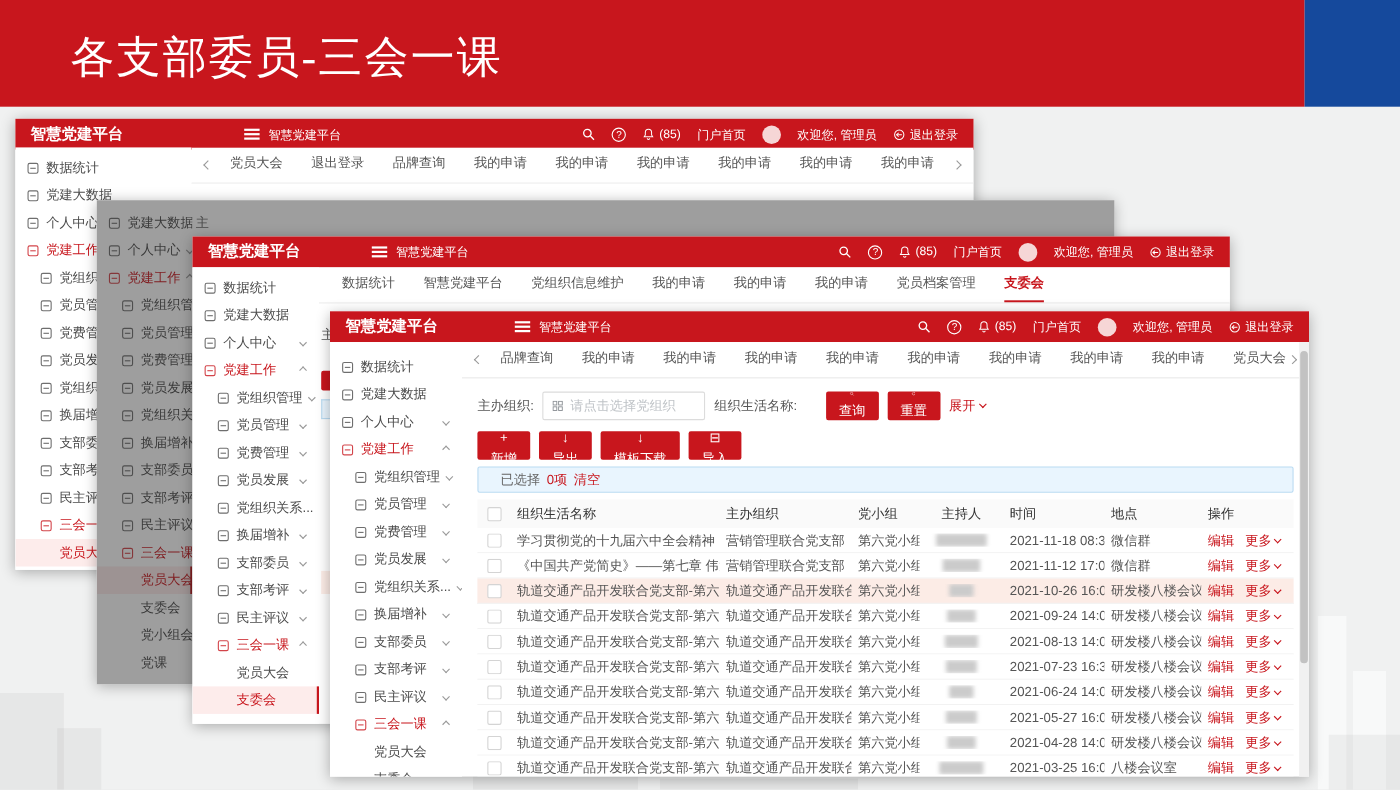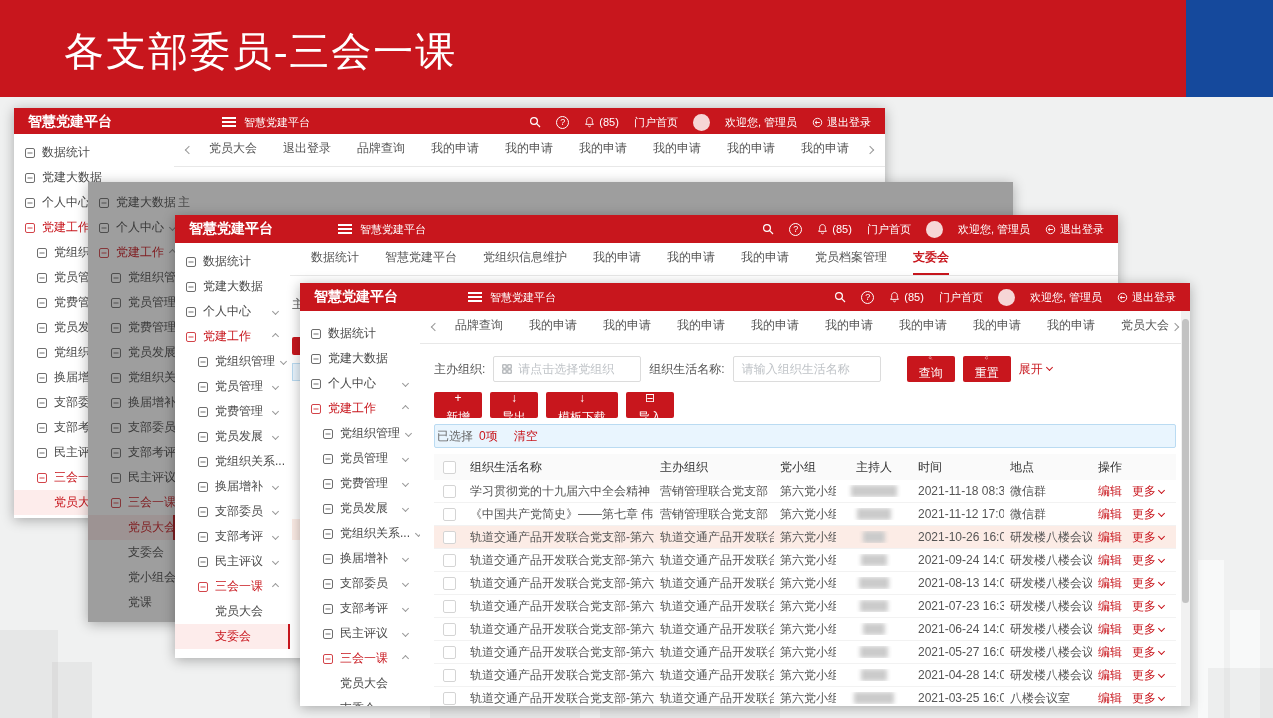--- a/index.html
+++ b/index.html
@@ -97,23 +97,23 @@
   .inp .ic { color:#8a8f94; display:inline-flex; }
   .btn { height:26px; background:#c8161d; color:#fff; border:none; border-radius:2px; font-size:12px;
          display:inline-flex; align-items:center; gap:5px; padding:0 12px; cursor:pointer;
          font-family:inherit; white-space:nowrap;flex-direction:column; }
   .btn .bglyph { font-size:12px; line-height:1; }
   .link-red { color:#c8161d; font-size:12px; display:inline-flex; align-items:center; gap:4px; cursor:pointer; }
   .link-red .caret-d { width:5px; height:5px; border-right:1px solid #c8161d; border-bottom:1px solid #c8161d;
                        transform:rotate(45deg); margin-top:-3px; }
   .action-row { display:flex; gap:8px; margin-top:10px; height:26px; }
   .selbar { margin-top:6px; height:24px; background:#e9f5fe; border:1px solid #badbf2; border-radius:2px;
-            display:flex; align-items:center; gap:6px; padding:0 2px; font-size:12px; color:#666; }
+            display:flex; align-items:center; gap:6px; padding:0 20px; font-size:12px; color:#666; }
   .selbar .count { color:#c8161d; }
-  .selbar .clear { color:#c8161d; margin-left:10px; cursor:pointer; }
+  .selbar .clear { color:#c8161d; cursor:pointer; }
 
   .tbl { margin-top:6px; }
   .thead, .trow { display:flex; align-items:center; }
   .thead { height:26px; background:#fafafa; font-size:12px; color:#333; }
   .trow { height:23px; font-size:12px; color:#555; border-bottom:1px solid #f2f2f2; background:#fff; }
   .trow.hl { background:#fcece6; }
   .td, .th { padding:0 6px; white-space:nowrap; overflow:hidden; flex:none; }
   .c-cb{width:30px; display:flex; justify-content:center;} .c-name{width:190px;} .c-org{width:120px;}
   .c-group{width:62px;} .c-host{width:76px; display:flex; justify-content:center;}
   .c-time{width:92px;} .c-place{width:88px;} .c-ops{flex:1;}
@@ -996,23 +996,20 @@
                   <svg width="10" height="10" viewBox="0 0 12 12">
                     <rect x="1" y="1" width="4" height="4" fill="none" stroke="currentColor"></rect>
                     <rect x="7" y="1" width="4" height="4" fill="none" stroke="currentColor"></rect>
                     <rect x="1" y="7" width="4" height="4" fill="none" stroke="currentColor"></rect>
                     <rect x="7" y="7" width="4" height="4" fill="none" stroke="currentColor"></rect>
                   </svg>
                 </span>
               <span>请点击选择党组织</span>
             </div>
             <span class="flabel">组织生活名称:</span>
-            <div class="inp">
-              <span>请输入组织生活名称</span>
-            </div>
             <button class="btn" style="margin-left:18px;">
               <svg width="11" height="11" viewBox="0 0 12 12">
                   <circle cx="5" cy="5" r="3.2" fill="none" stroke="#fff" stroke-width="1.2"></circle>
                   <line x1="7.4" y1="7.4" x2="10.6" y2="10.6" stroke="#fff" stroke-width="1.2"></line>
                 </svg>
               <span>查询</span>
             </button>
             <button class="btn">
               <svg width="11" height="11" viewBox="0 0 12 12">
                   <path d="M9.6 6.4A3.7 3.7 0 1 1 8.6 3" fill="none" stroke="#fff" stroke-width="1.2"></path>

